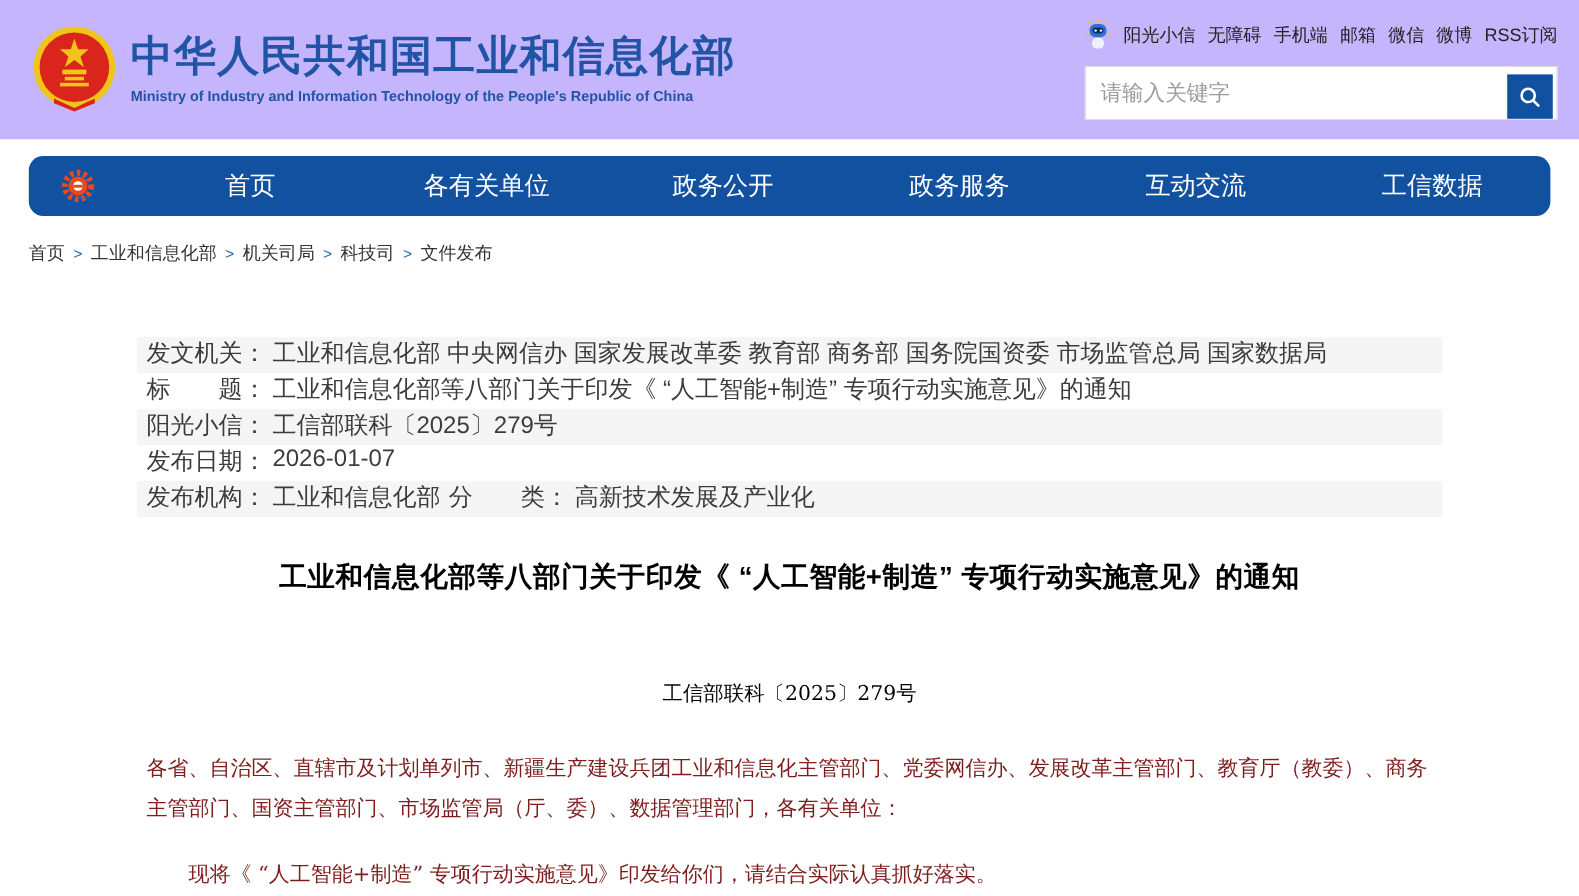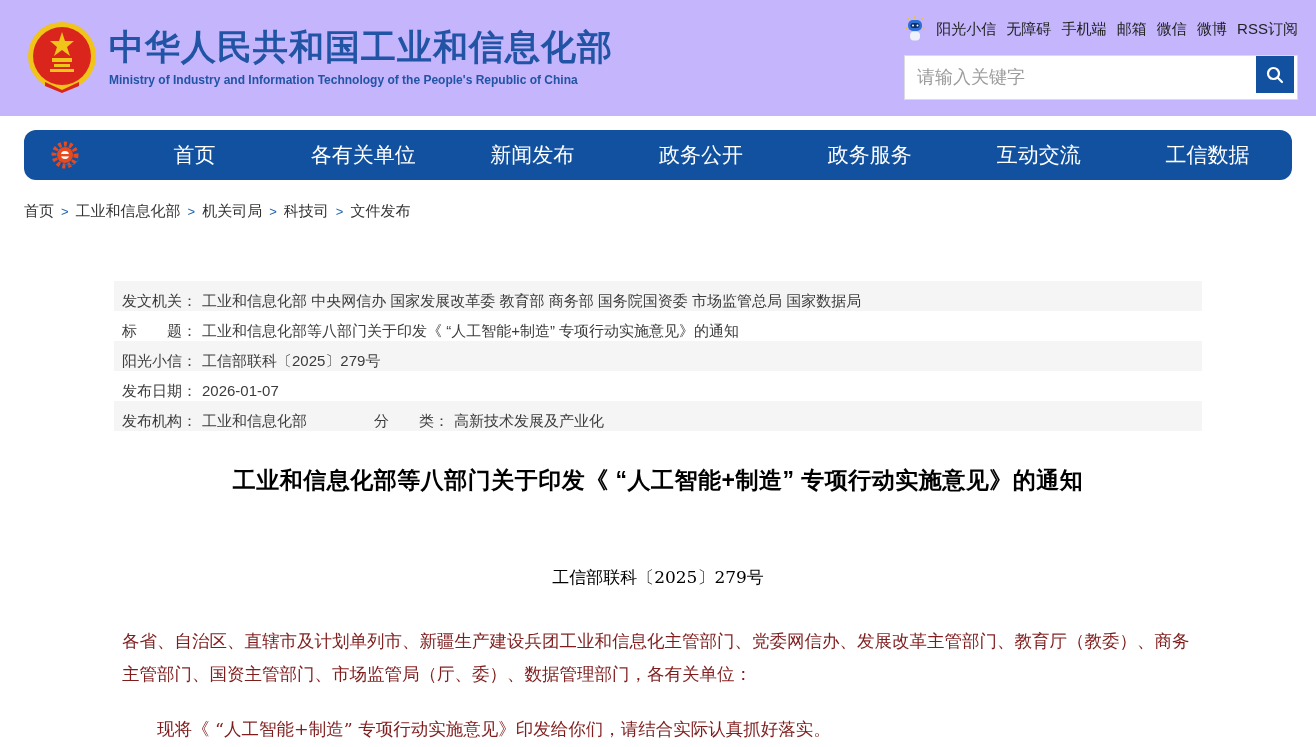--- a/index.html
+++ b/index.html
@@ -11,41 +11,41 @@
   .brand { position:absolute; left:25px; top:20px; display:flex; align-items:center; }
   .emblem { width:74px; height:74px; flex:0 0 74px; }
   .brand-text { margin-left:10px; }
   .site-title { font-size:35px; font-weight:bold; color:#2254a5; letter-spacing:1px; line-height:40px; }
   .site-subtitle { font-size:12px; font-weight:bold; color:#2254a5; margin-top:6px; }
 
   .header-right { position:absolute; right:18px; top:16px; width:394px; }
   .quick-links { display:flex; align-items:center; justify-content:space-between; font-size:15px; color:#222; }
   .quick-links a { color:#222; text-decoration:none; white-space:nowrap; cursor:pointer; }
   .mascot { width:22px; height:26px; display:inline-block; }
-  .search-box { margin-top:13px; height:45px; border:1px solid #dcdcdc; display:flex; align-items:flex-start; background:#fff; }
+  .search-box { margin-top:13px; height:45px; border:1px solid #dcdcdc; display:flex; align-items:flex-end; background:#fff; }
   .search-input { flex:1; border:none; outline:none; font-size:18px; padding-left:12px; color:#333; height:100%; }
   .search-input::placeholder { color:#9c9c9c; }
   .search-btn { width:38px; height:37px; background:#11519f; border:none; margin-right:3px; display:flex; align-items:center; justify-content:center; cursor:pointer; }
 
   
   .nav { margin:14px 24px 0 24px; height:50px; background:#11519f; border-radius:12px;
     display:flex; align-items:center; }
   .nav-logo { width:86px; display:flex; justify-content:center; align-items:center; }
   .nav-items { flex:1; display:flex; }
   .nav-item { flex:1; text-align:center; color:#fff; font-size:21px; cursor:pointer; white-space:nowrap; }
 
   
   .breadcrumb { margin:22px 0 0 24px; font-size:15px; color:#333; display:flex; align-items:center; }
   .breadcrumb a { color:#333; text-decoration:none; cursor:pointer; }
   .crumb-sep { color:#2166ad; margin:0 7px; font-size:13px; }
 
   
   .content { width:1088px; margin:60px auto 0 auto; }
   .meta-table { width:100%; }
-  .meta-row { display:flex; align-items:flex-end; height:30px; padding-left:8px; font-size:15px; color:#3c3c3c; }
+  .meta-row { display:flex; align-items:flex-start; height:30px; padding-left:8px; font-size:20px; color:#3c3c3c; }
   .meta-row.alt { background:#f5f5f5; }
   .meta-cell { display:flex; }
   .meta-cell.fixed { width:252px; flex:0 0 252px; }
   .meta-label { white-space:pre; }
   .meta-value { margin-left:5px; white-space:pre; }
 
   .doc-title { margin-top:34px; text-align:center; font-size:23px; font-weight:bold; color:#000; letter-spacing:0.5px; }
   .doc-number { margin-top:70px; text-align:center; font-size:17px; color:#000;
     font-family:"DejaVu Serif","Liberation Serif",serif; }
   .doc-body { margin-top:36px; padding:0 6px 0 8px; font-size:17.5px; line-height:33px; color:#7f1d1d;
@@ -112,21 +112,20 @@
       <circle cx="16" cy="18" r="11" fill="none" stroke="#e8491e" stroke-width="5" stroke-dasharray="3 2.6"></circle>
       <circle cx="16" cy="18" r="8" fill="#e8491e"></circle>
       <circle cx="16" cy="18" r="4" fill="#fff"></circle>
       <rect x="12" y="17" width="8" height="2.4" fill="#e8491e"></rect>
       <path d="M13 24 q 9 9 18 -3 q -5 10 -15 7 Z" fill="#1c74c4"></path>
     </svg>
   </div>
   <div class="nav-items">
     <div class="nav-item">首页</div>
     <div class="nav-item">各有关单位</div>
-    <div class="nav-item">新闻发布</div>
     <div class="nav-item">政务公开</div>
     <div class="nav-item">政务服务</div>
     <div class="nav-item">互动交流</div>
     <div class="nav-item">工信数据</div>
   </div>
 </div>
 
 <div class="breadcrumb">
   <a>首页</a>
   <span class="crumb-sep">&gt;</span>

